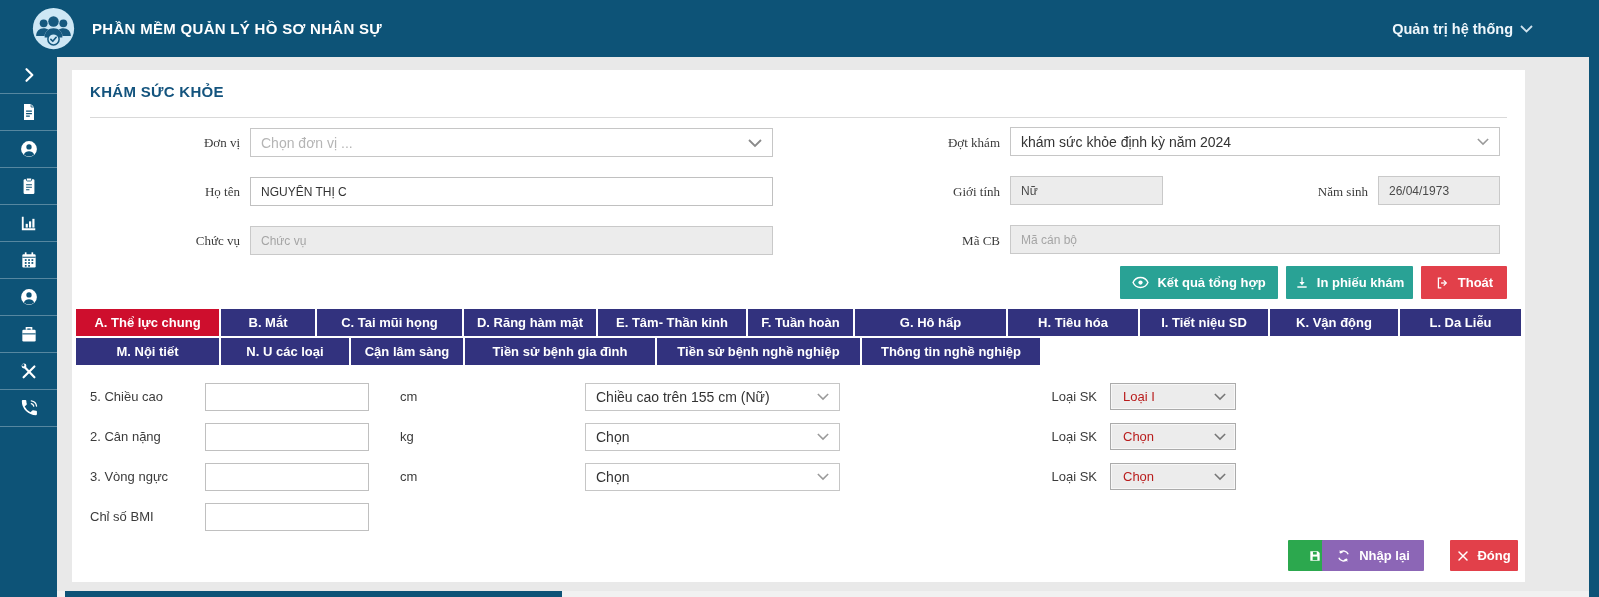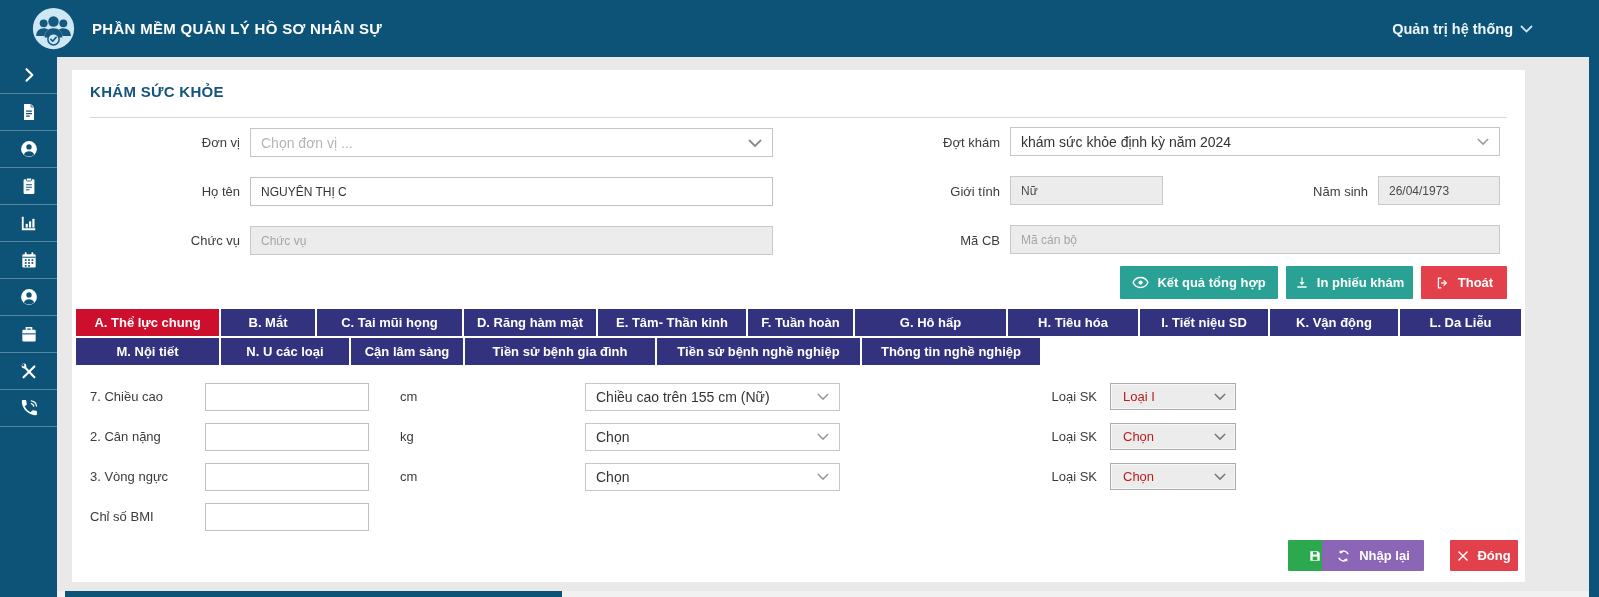--- a/index.html
+++ b/index.html
@@ -21,21 +21,21 @@
   .side-item svg { width:20px; height:20px; }
 
   
   .main { position:absolute; left:57px; top:57px; right:10px; bottom:0; background:#e9e9e9; }
   .card { position:absolute; left:15px; top:13px; width:1453px; height:512px; background:#fff; }
 
   .page-title { position:absolute; left:18px; top:13px; font-size:15px; font-weight:bold; color:#14547e; letter-spacing:.3px; }
   .divider { position:absolute; left:18px; right:18px; top:47px; height:1px; background:#d9d9d9; }
 
   .lbl { position:absolute; font-size:13px; color:#3b3b3b; line-height:29px; }
-  .r-lbl { text-align:right; }
+  .r-lbl { text-align:right;font-family:Liberation Serif, serif; }
 
   .sel { position:absolute; height:29px; border:1px solid #c6c6c6; background:#fff; display:flex;
          align-items:center; padding:0 30px 0 10px; font-size:14px; color:#333; cursor:pointer; }
   .sel .cv { position:absolute; right:10px; top:50%; margin-top:-4px; }
   .sel.ph { color:#b5b5b5; }
 
   .inp { position:absolute; height:29px; border:1px solid #c0c0c0; background:#fff; font-size:12px;
          color:#333; padding:12px 10px; font-family:inherit; outline:none; }
   .inp::placeholder { color:#b5b5b5; }
   .inp.dis { background:#ececec; color:#4a4a4a; border-color:#c9c9c9; }
@@ -254,21 +254,21 @@
 
     <div class="tabs-row" style="top:268px;">
       <div class="tab" style="width:143px">M. Nội tiết</div>
       <div class="tab" style="width:128px">N. U các loại</div>
       <div class="tab" style="width:112px">Cận lâm sàng</div>
       <div class="tab" style="width:190px">Tiền sử bệnh gia đình</div>
       <div class="tab" style="width:203px">Tiền sử bệnh nghề nghiệp</div>
       <div class="tab" style="width:178px">Thông tin nghề nghiệp</div>
     </div>
 
-    <div class="m-lbl" style="top:313px;">7. Chiều cao</div>
+    <div class="m-lbl" style="top:313px;">5. Chiều cao</div>
     <input class="inp m-inp" style="top: 313px;">
     <div class="m-unit" style="top:313px;">cm</div>
     <div class="sel m-sel" style="top:313px;">
       <span>Chiều cao trên 155 cm (Nữ)</span>
       <svg class="cv" width="12" height="8" viewBox="0 0 14 9">
           <path d="M1 1l6 6 6-6" fill="none" stroke="#9a9a9a" stroke-width="1.8"></path>
         </svg>
     </div>
     <div class="sk-lbl" style="top:313px;">Loại SK</div>
     <div class="sk-sel" style="top:313px;">

